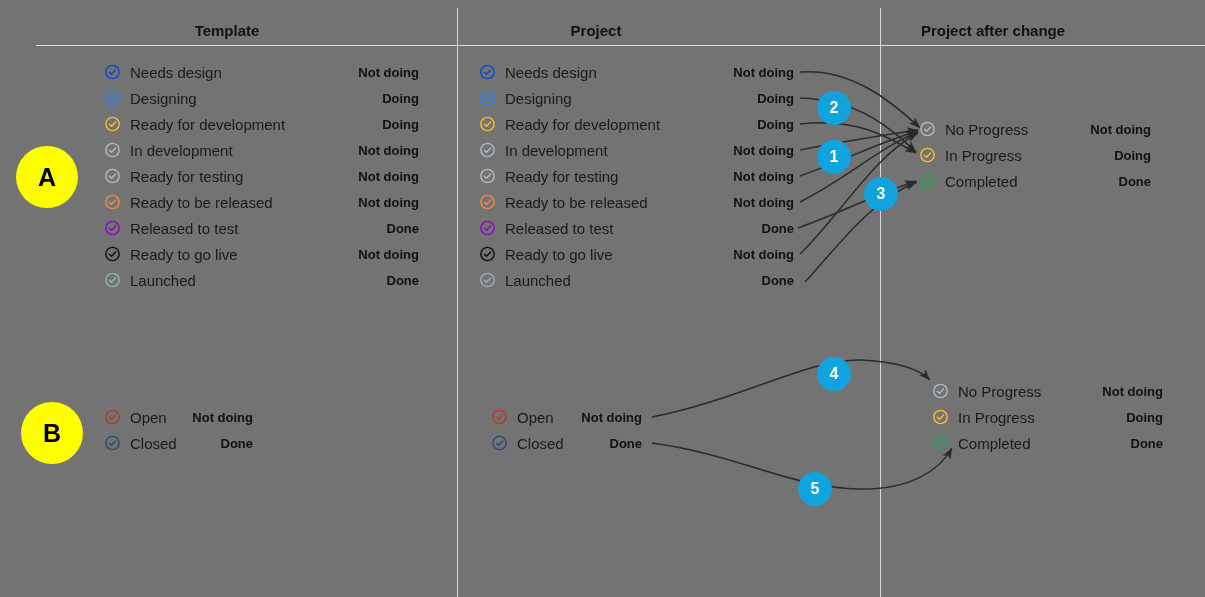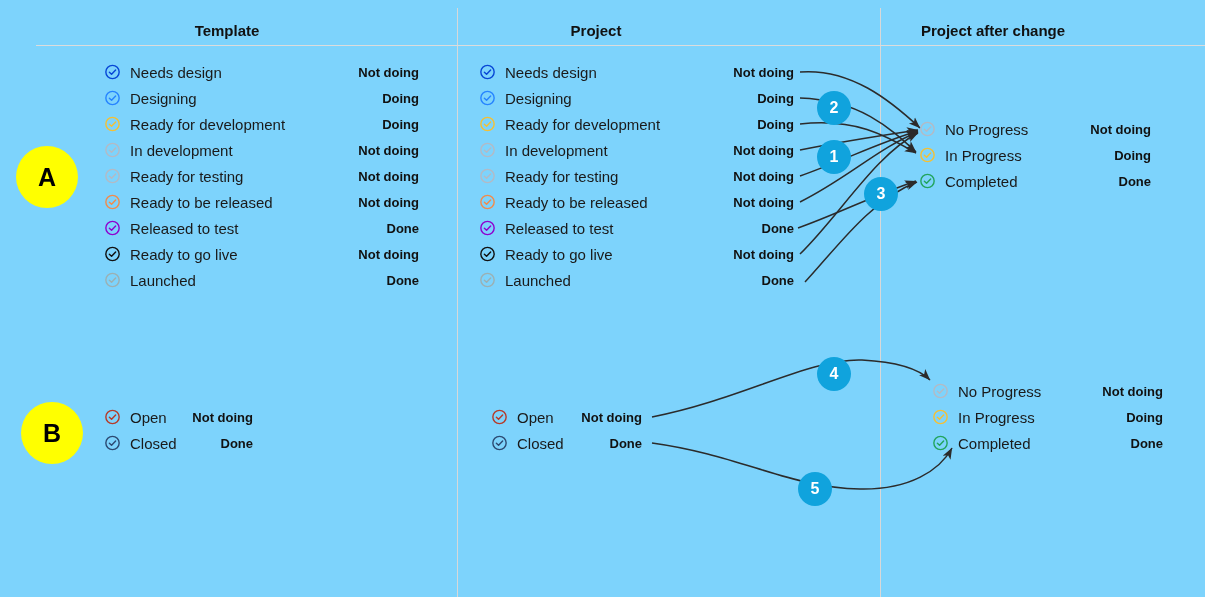--- a/index.html
+++ b/index.html
@@ -8,21 +8,21 @@
     background: #ffffff;
   }
   body {
     font-family: "Liberation Sans", sans-serif;
     -webkit-font-smoothing: antialiased;
   }
   #canvas {
     position: relative;
     width: 1205px;
     height: 597px;
-    background: #7dd3fc;
+    background: #737373;
     overflow: hidden;
   }
 
   
   .v-divider {
     position: absolute;
     top: 8px;
     width: 1px;
     height: 589px;
     background: #d8d8d8;

